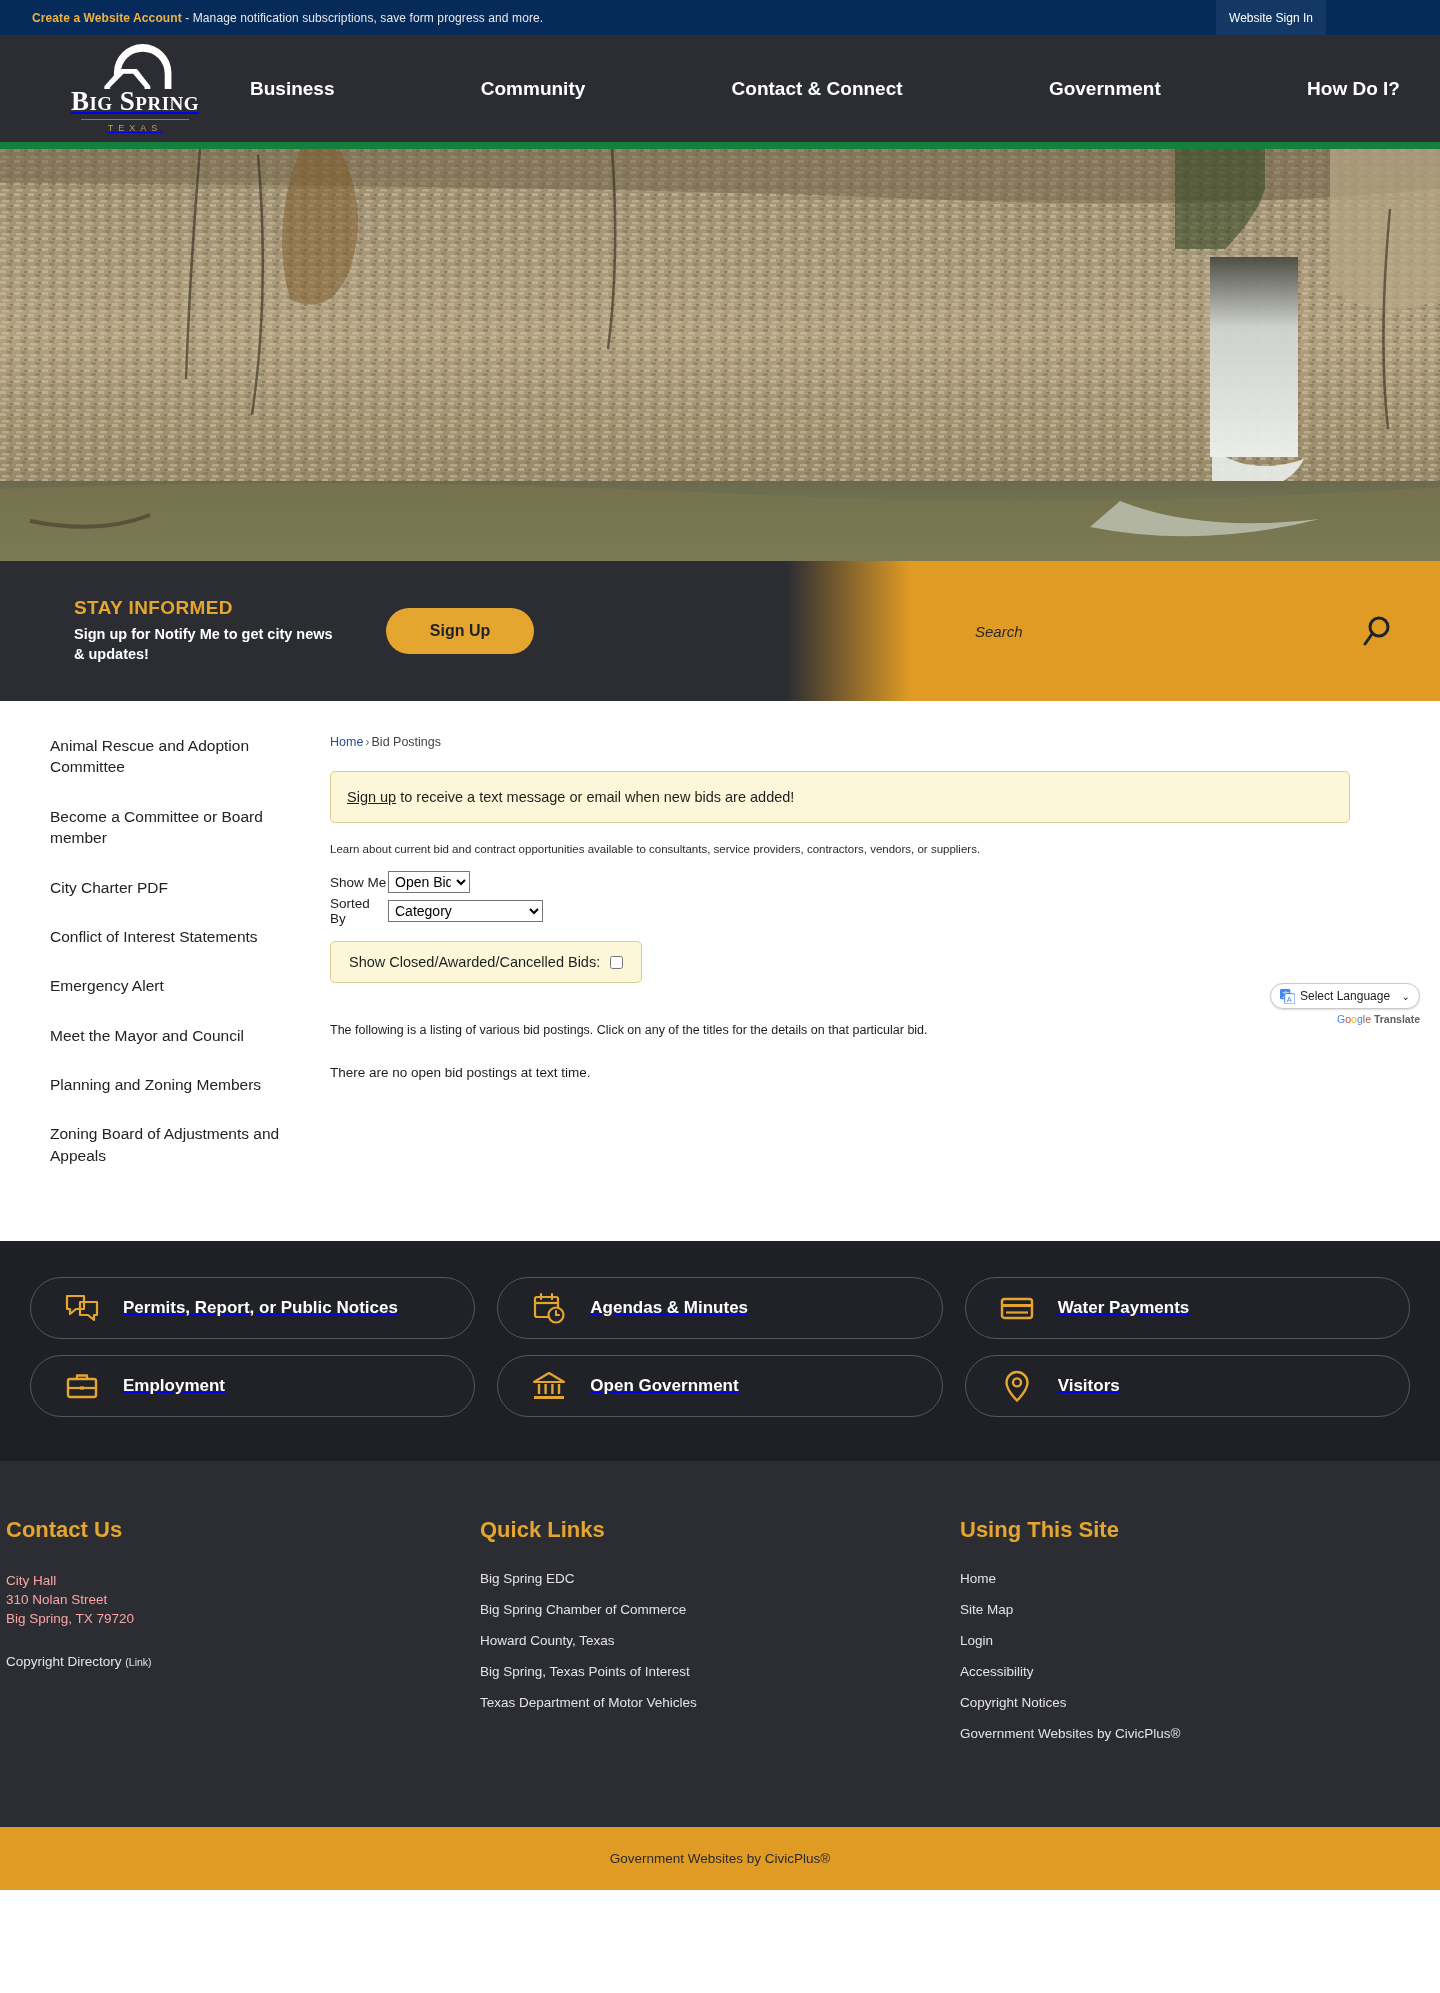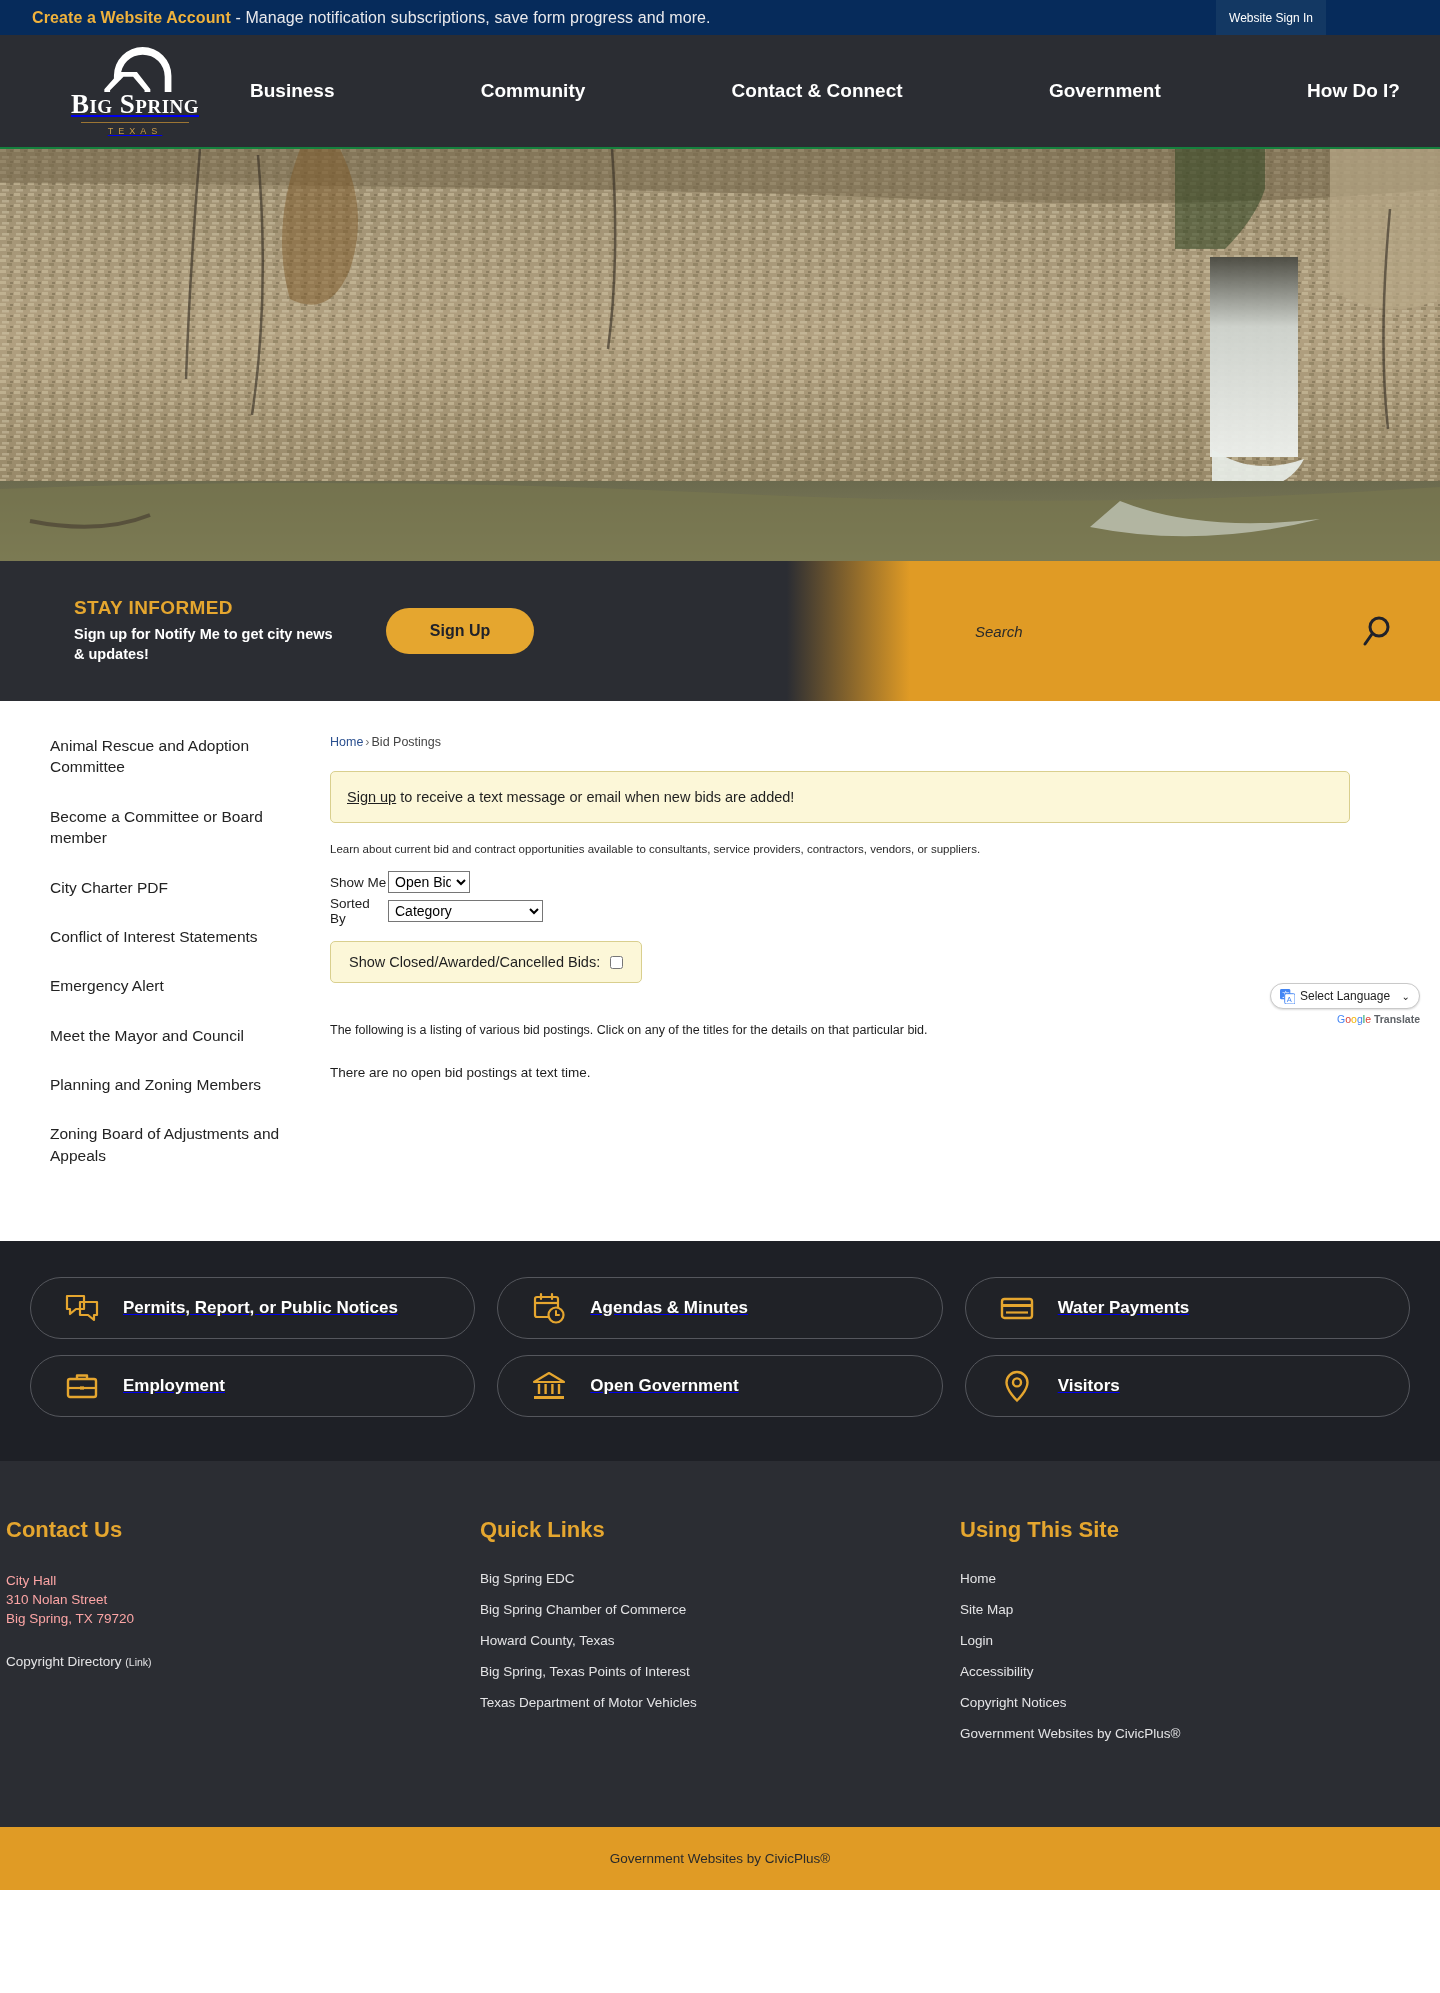--- a/index.html
+++ b/index.html
@@ -13,21 +13,21 @@
   
   .utility-bar {
     background: #062B5B;
     height: 35px;
     display: flex;
     align-items: center;
     position: relative;
     padding-left: 32px;
   }
   .utility-text {
-    font-size: 16px;
+    font-size: 12px;
     color: #e9e9ec;
     letter-spacing: .1px;
   }
   .utility-text .acct-link {
     color: #F0B23C;
     font-weight: bold;
     text-decoration: none;
   }
   .signin-btn {
     position: absolute;
@@ -45,21 +45,21 @@
     cursor: pointer;
     font-family: "Liberation Sans", sans-serif;
   }
 
   
   .site-header {
     background: #2B2D33;
     height: 114px;
     display: flex;
     align-items: center;
-    border-bottom: 2px solid #15803d;
+    border-bottom: 7px solid #15803d;
     position: relative;
   }
   .logo-wrap {
     width: 250px;
     display: flex;
     flex-direction: column;
     align-items: center;
     justify-content: center;
     padding-left: 20px;
   }

